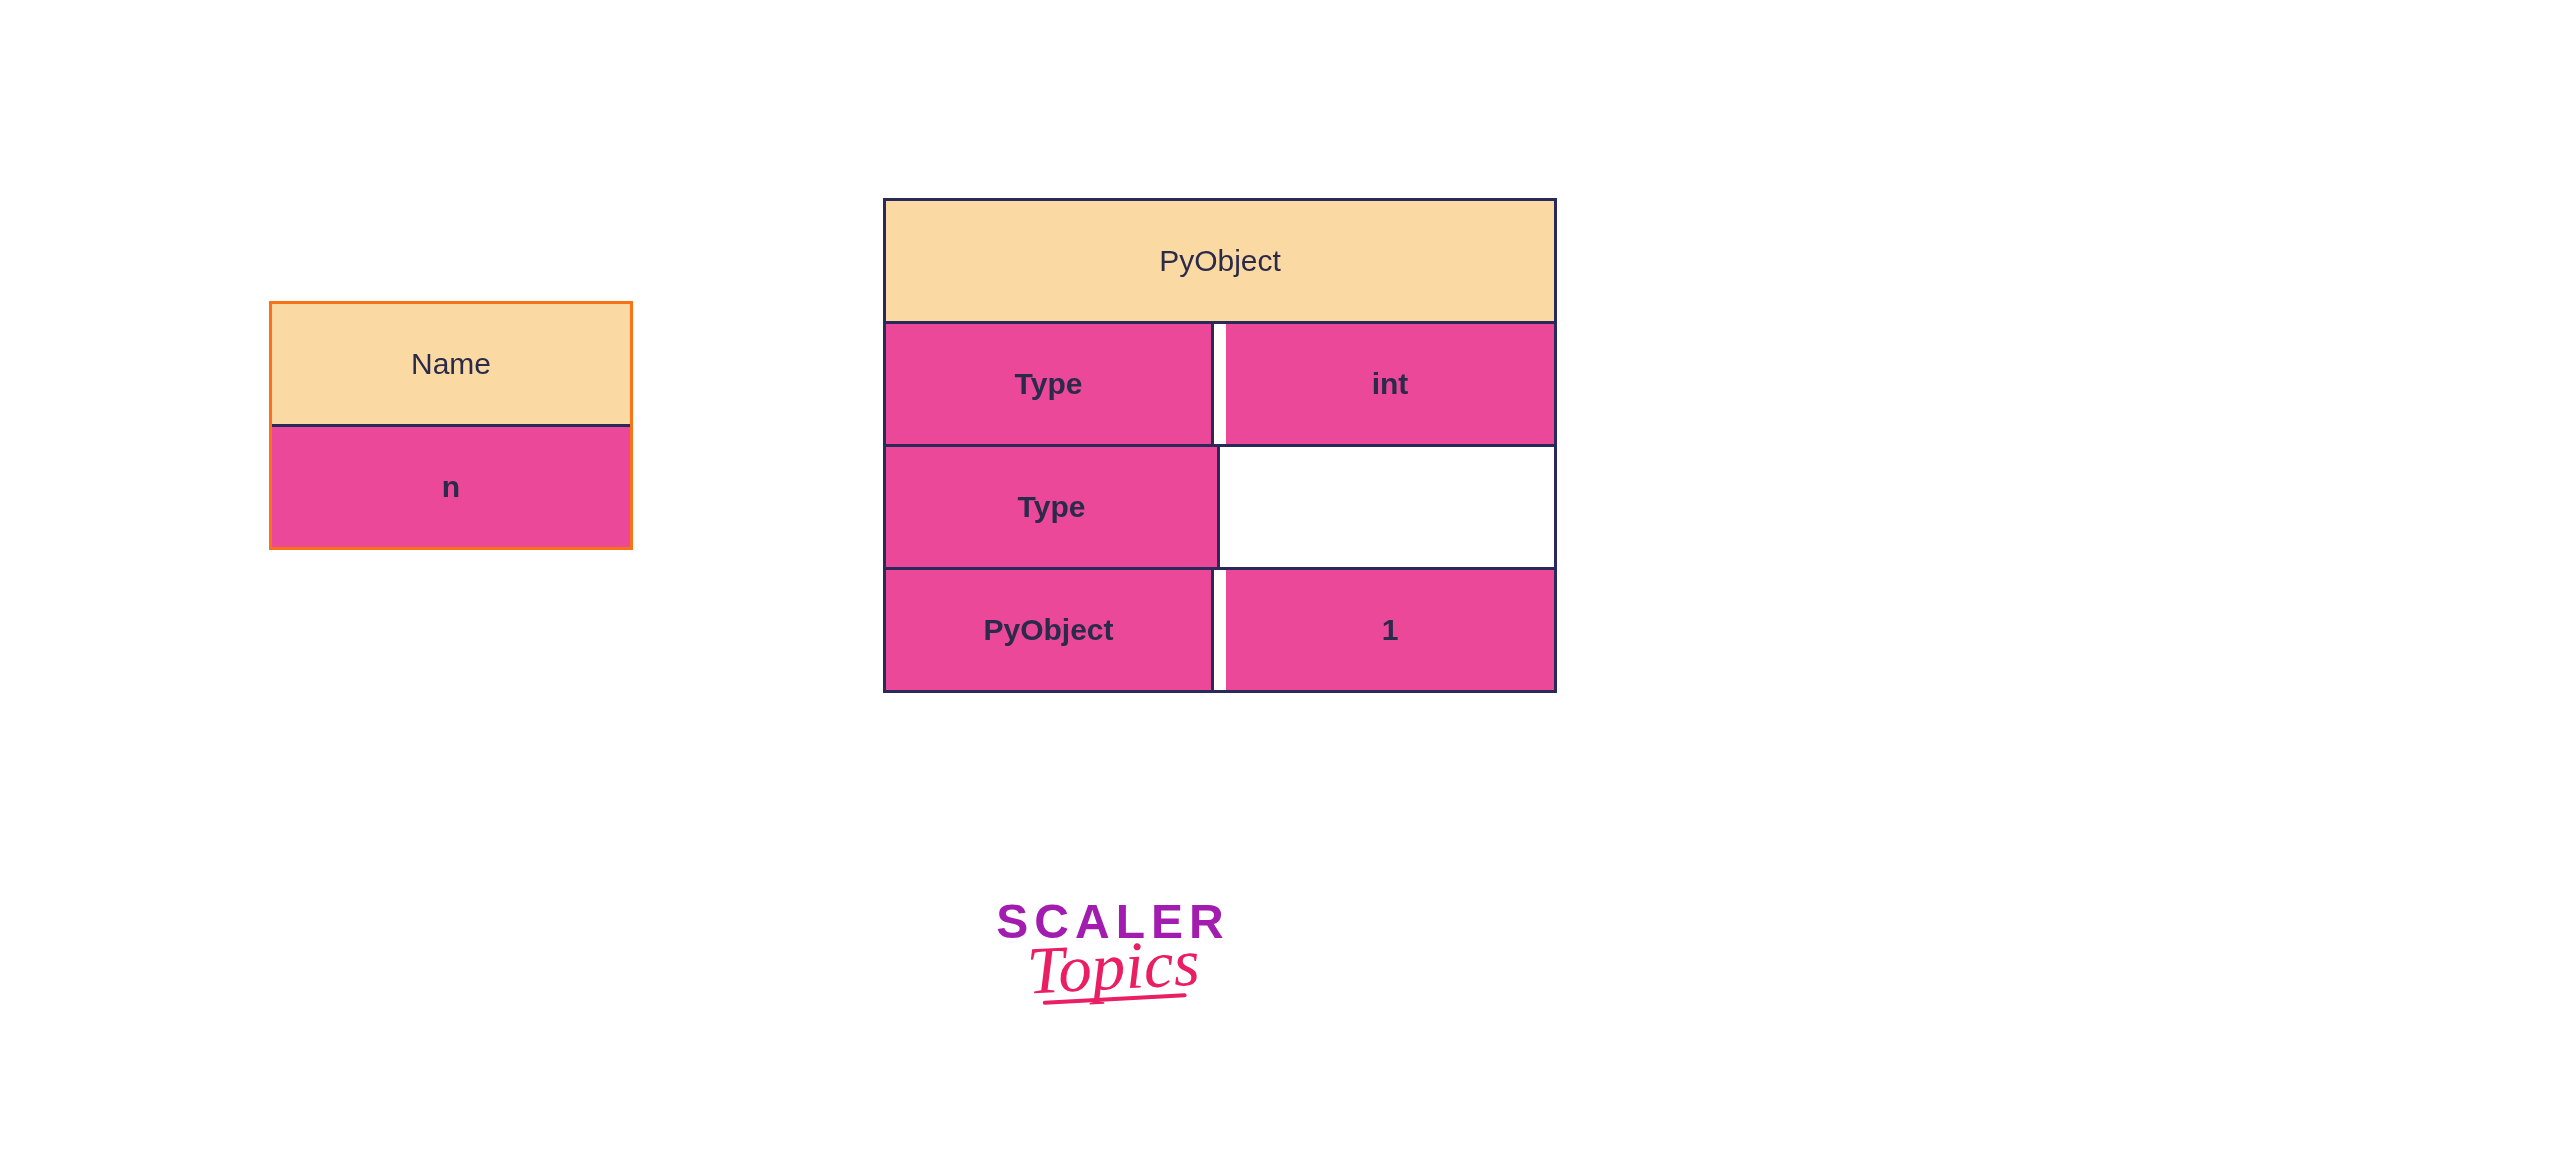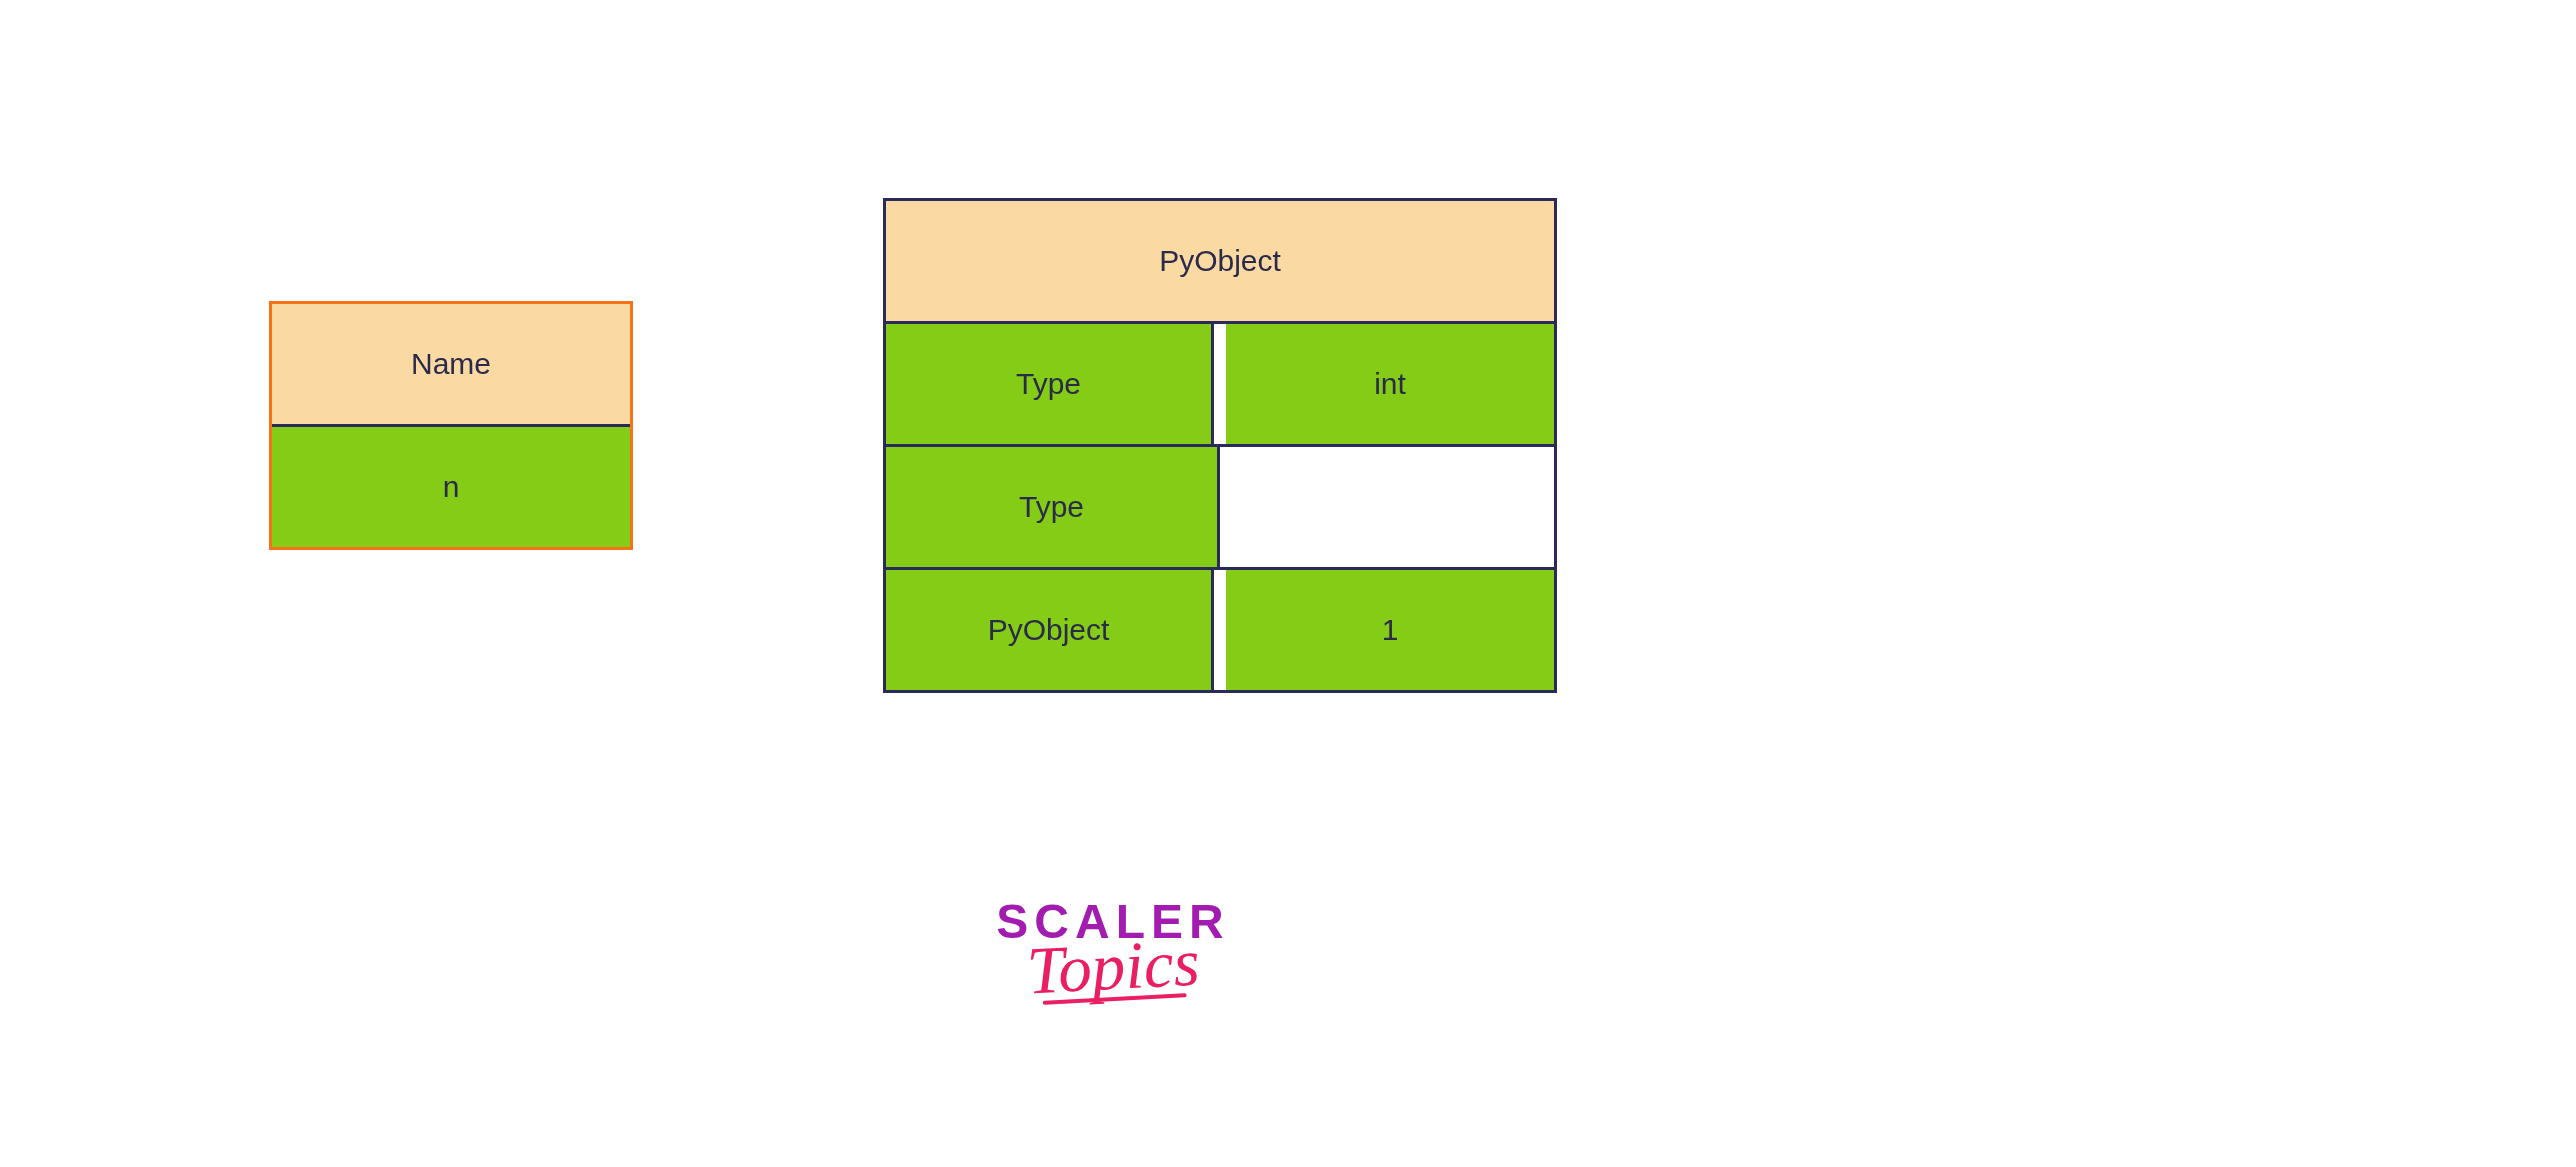--- a/index.html
+++ b/index.html
@@ -37,21 +37,22 @@
     justify-content: center;
     height: 120px;
     font-size: 30px;
     color: #2a2a4a;
     font-weight: 400;
   }
   .header-cell {
     background: #fbd9a3;
   }
   .body-cell {
-    background: #84cc16;
+    background: #ec4899;
+    font-weight: bold;
   }
   .row {
     display: flex;
     width: 100%;
     border-top: 3px solid #2a2a5a;
   }
   .row:first-child { border-top: none; }
   .row .cell-left {
     width: 50%;
     border-right: 3px solid #2a2a5a;

